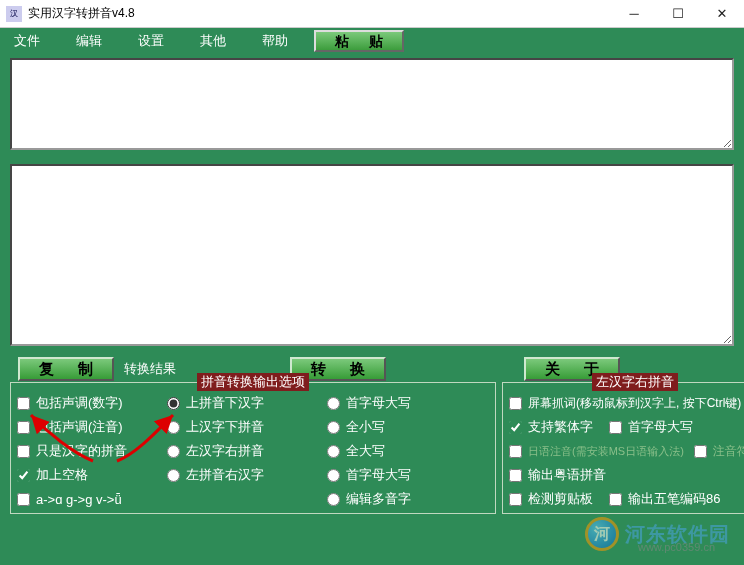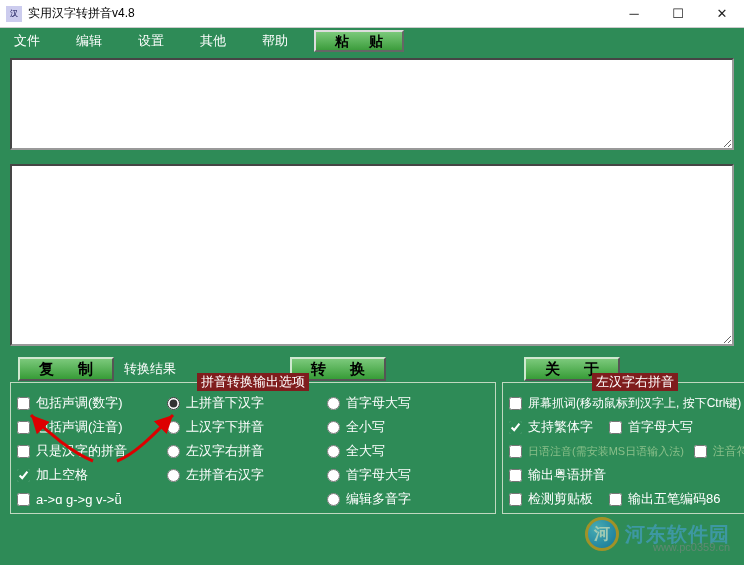--- a/index.html
+++ b/index.html
@@ -44,21 +44,21 @@
 .faded{ color:#8abf8a;}
 
 
 .arrow { position:absolute; pointer-events:none; }
 .arrow svg{ overflow:visible;}
 
 
 .watermark{ position:absolute; right:14px; bottom:14px; opacity:0.55; display:flex; align-items:center; gap:6px;}
 .watermark .wlogo{ width:34px; height:34px; border-radius:50%; background:radial-gradient(circle at 30% 30%, #5cc6ff, #0066cc); border:3px solid #ff9900; display:flex; align-items:center; justify-content:center; color:#fff; font-weight:bold; font-size:16px;}
 .watermark .wtxt{ color:#4aa3e0; font-size:20px; font-weight:bold; letter-spacing:1px;}
-.watermark .wurl{ position:absolute; right:0; bottom:-2px; font-size:11px; color:#888;}
+.watermark .wurl{ position:absolute; right:15px; bottom:-2px; font-size:11px; color:#888;}
 </style>
 </head>
 <body>
 
 <div class="titlebar">
   <span class="appicon">汉</span>
   <span class="title">实用汉字转拼音v4.8</span>
   <div class="winbtns">
     <div class="winbtn">─</div>
     <div class="winbtn">☐</div>

